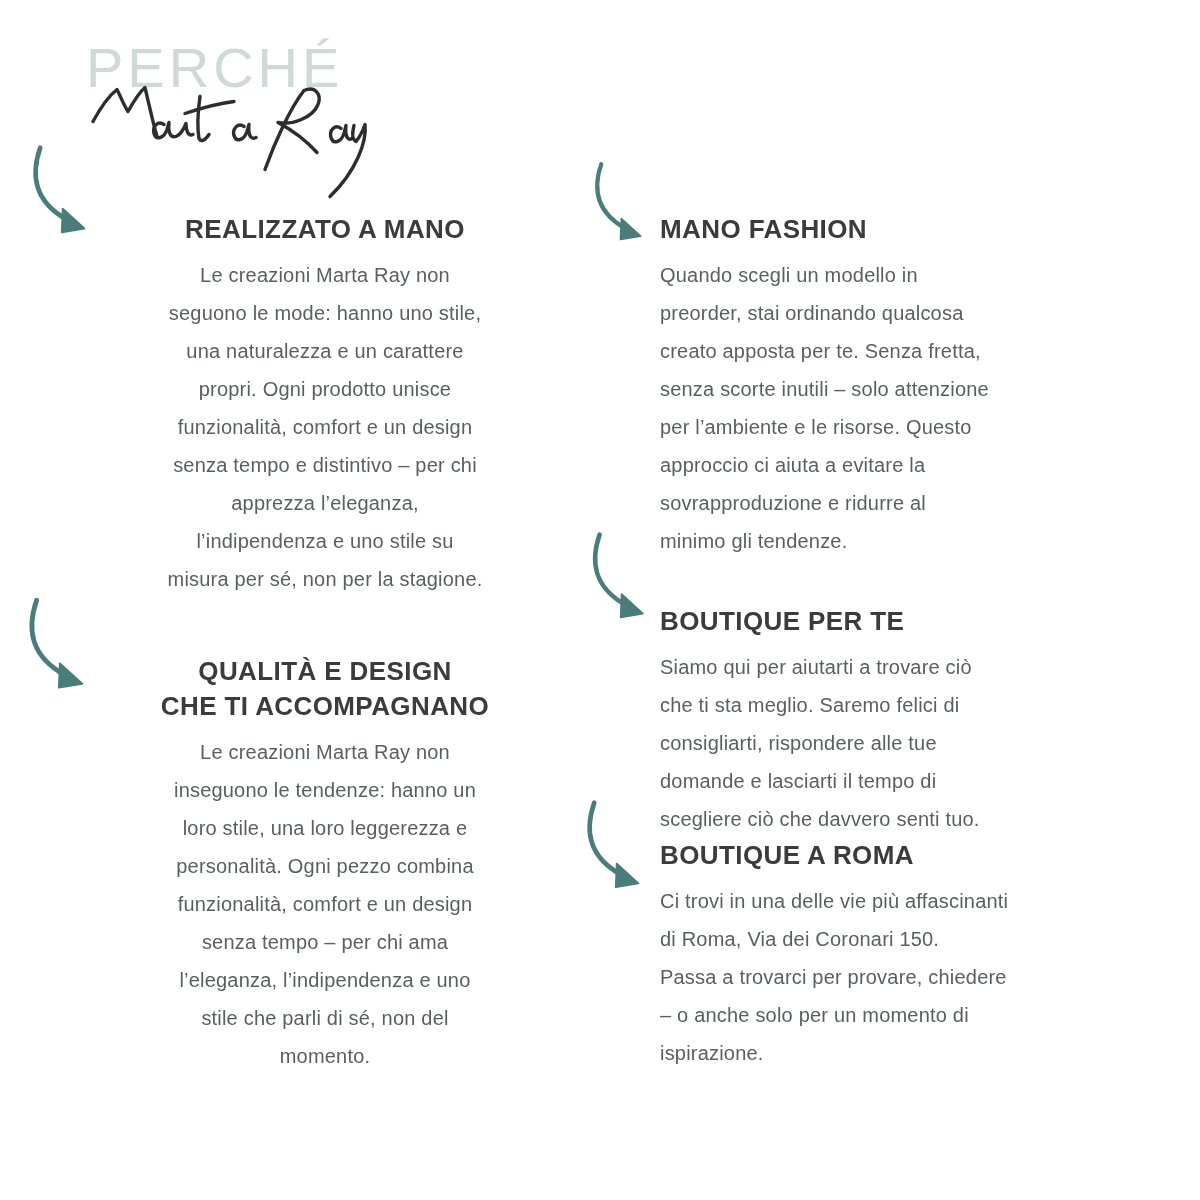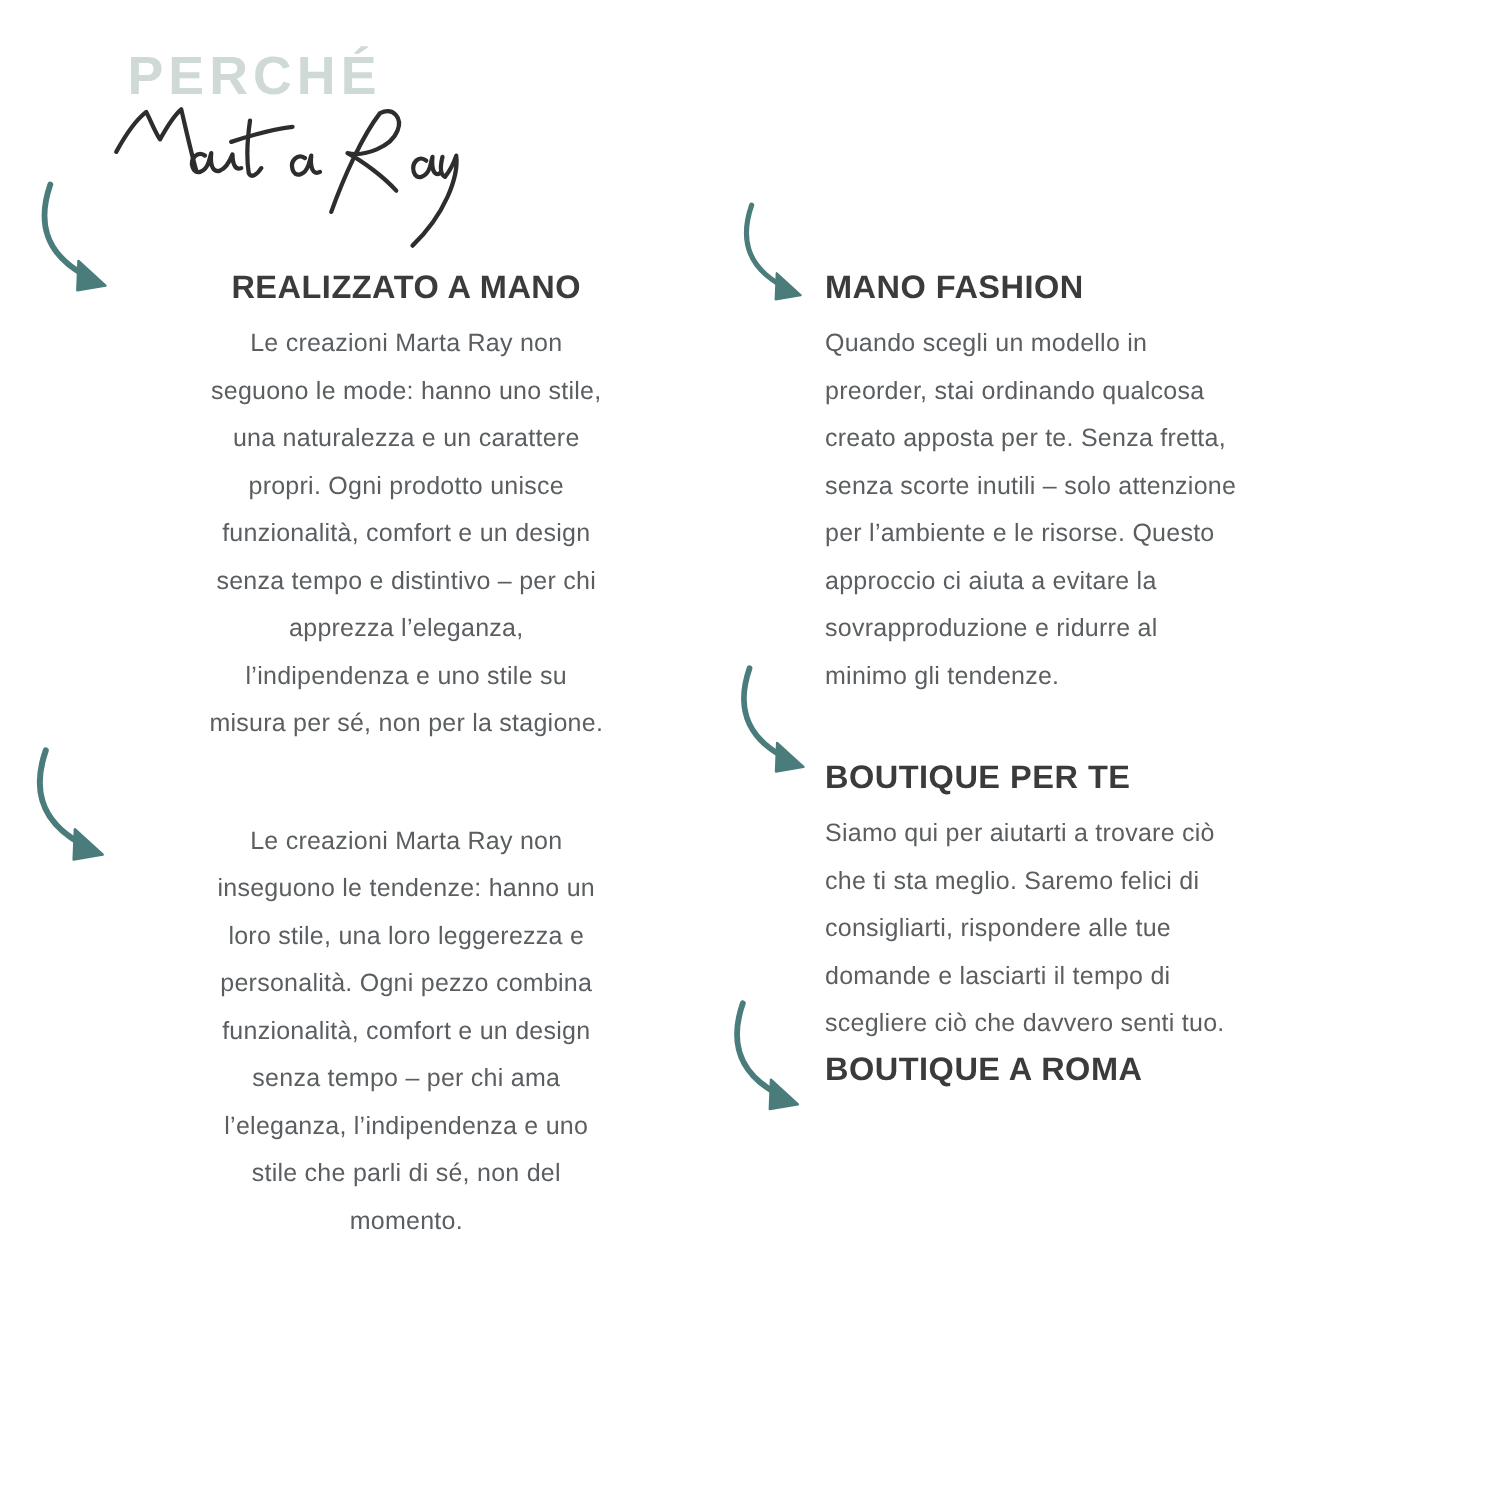--- a/index.html
+++ b/index.html
@@ -8,24 +8,24 @@
     width: 1200px;
     height: 1200px;
     background: var(--bg, #ffffff);
     font-family: "Liberation Sans", sans-serif;
     overflow: hidden;
   }
 
   
   .watermark {
     position: absolute;
-    left: 102px;
+    left: 86px;
     top: 40px;
-    font-size: 43px;
-    font-weight: bold;
+    font-size: 56px;
+    font-weight: normal;
     letter-spacing: 4px;
     color: var(--watermark, #cfdad7);
     line-height: 1;
     user-select: none;
   }
   .signature {
     position: absolute;
     left: 88px;
     top: 85px;
     width: 290px;
@@ -148,20 +148,22 @@
 seguono le mode: hanno uno stile,
 una naturalezza e un carattere
 propri. Ogni prodotto unisce
 funzionalità, comfort e un design
 senza tempo e distintivo – per chi
 apprezza l’eleganza,
 l’indipendenza e uno stile su
 misura per sé, non per la stagione.</p>
     </section>
     <section class="sec-gap-left">
+      <h2>QUALITÀ E DESIGN
+CHE TI ACCOMPAGNANO</h2>
       <p>Le creazioni Marta Ray non
 inseguono le tendenze: hanno un
 loro stile, una loro leggerezza e
 personalità. Ogni pezzo combina
 funzionalità, comfort e un design
 senza tempo – per chi ama
 l’eleganza, l’indipendenza e uno
 stile che parli di sé, non del
 momento.</p>
     </section>
@@ -182,16 +184,21 @@
     <section class="sec-gap-right1">
       <h2>BOUTIQUE PER TE</h2>
       <p>Siamo qui per aiutarti a trovare ciò
 che ti sta meglio. Saremo felici di
 consigliarti, rispondere alle tue
 domande e lasciarti il tempo di
 scegliere ciò che davvero senti tuo.</p>
     </section>
     <section class="sec-gap-right2">
       <h2>BOUTIQUE A ROMA</h2>
+      <p>Ci trovi in una delle vie più affascinanti
+di Roma, Via dei Coronari 150.
+ Passa a trovarci per provare, chiedere
+– o anche solo per un momento di
+ispirazione.</p>
     </section>
   </div>
 
 </div>
 
 </body></html>

